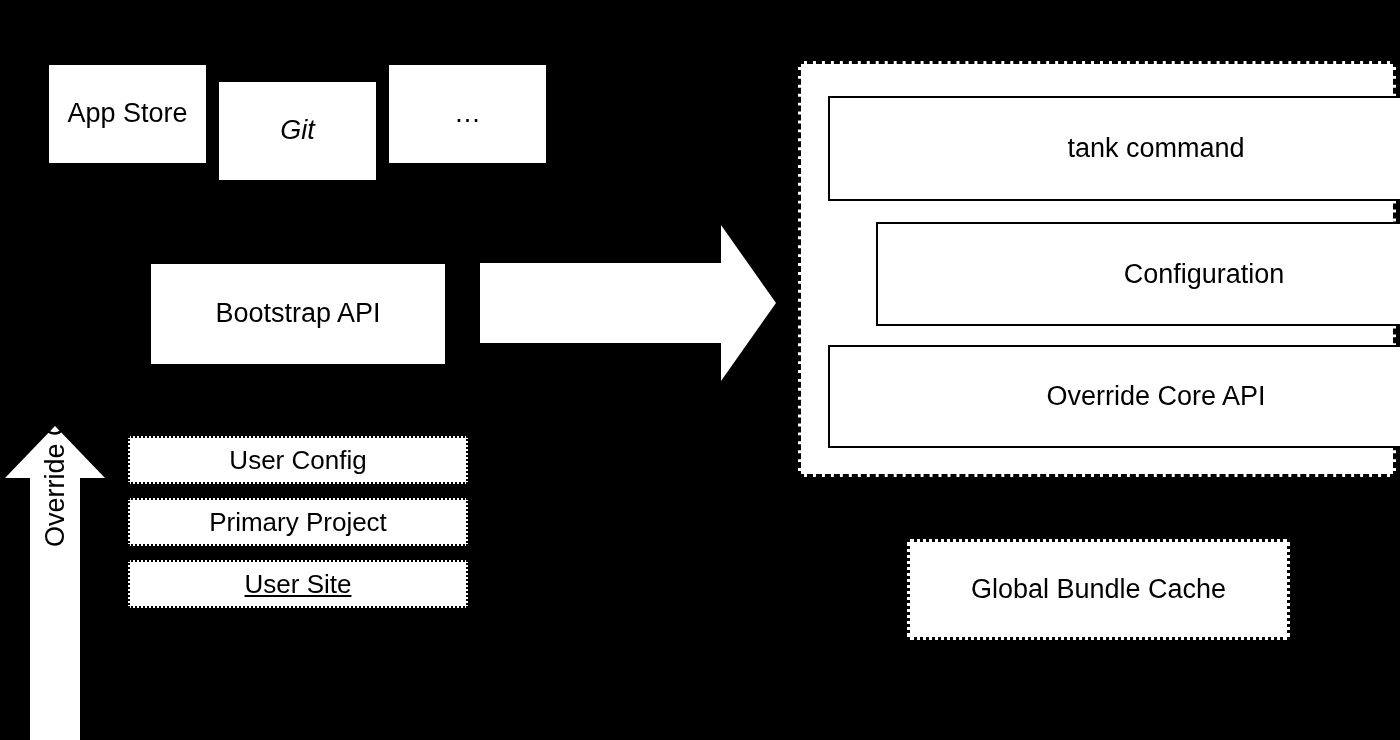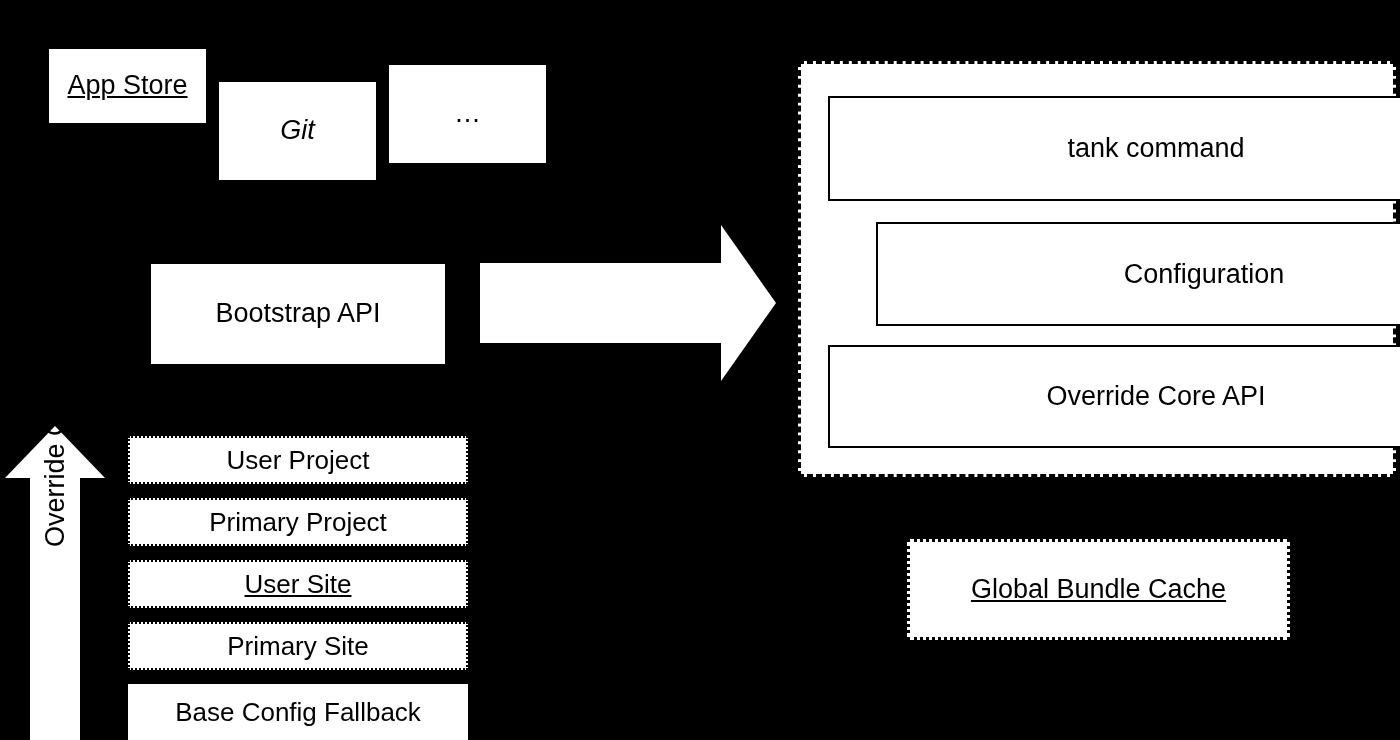--- a/index.html
+++ b/index.html
@@ -81,21 +81,20 @@
   }
 
   
   #global-bundle-cache {
     left: 907px;
     top: 539px;
     width: 383px;
     height: 101px;
     font-size: 27px;
     border: 3px dotted #000000;
-    text-decoration: underline;
   }
 
   
   #override-arrow {
     position: absolute;
     left: 0px;
     top: 422px;
     width: 110px;
     height: 318px;
   }
@@ -128,21 +127,21 @@
   }
   .cfg-box.base {
     border: none;
   }
 </style>
 </head>
 <body>
 
 <div id="canvas">
 
-  <div class="box plain src-box" style="left:49px; top:49px; width:157px; height:74px;text-decoration:underline;">
+  <div class="box plain src-box" style="left:49px; top:65px; width:157px; height:98px;">
     <span>App Store</span>
   </div>
 
   <div class="box plain src-box" style="left:219px; top:82px; width:157px; height:98px;font-style:italic;">
     <span>Git</span>
   </div>
 
   <div class="box plain src-box" style="left:389px; top:65px; width:157px; height:98px;">
     <span>…</span>
   </div>
@@ -176,32 +175,26 @@
   <div id="override-arrow">
     <svg width="110" height="318" viewBox="0 0 110 318" xmlns="http://www.w3.org/2000/svg">
       <polygon points="55,4 105,56 80,56 80,318 30,318 30,56 5,56" fill="#ffffff"></polygon>
     </svg>
   </div>
   <div id="override-label">
     <span>Override Order</span>
   </div>
 
   <div class="box cfg-box" style="top:436px;">
-    <span>User Project</span>
+    <span>User Config</span>
   </div>
 
   <div class="box cfg-box" style="top:498px;text-align:right;">
     <span>Primary Project</span>
   </div>
 
   <div class="box cfg-box" style="top:560px;text-decoration:underline;">
     <span>User Site</span>
   </div>
 
-  <div class="box cfg-box" style="top:622px;">
-    <span>Primary Site</span>
-  </div>
-
-  <div class="box cfg-box base" style="top:684px; height:56px;">
-    <span>Base Config Fallback</span>
-  </div>
+
 
 </div>
 
 </body></html>

